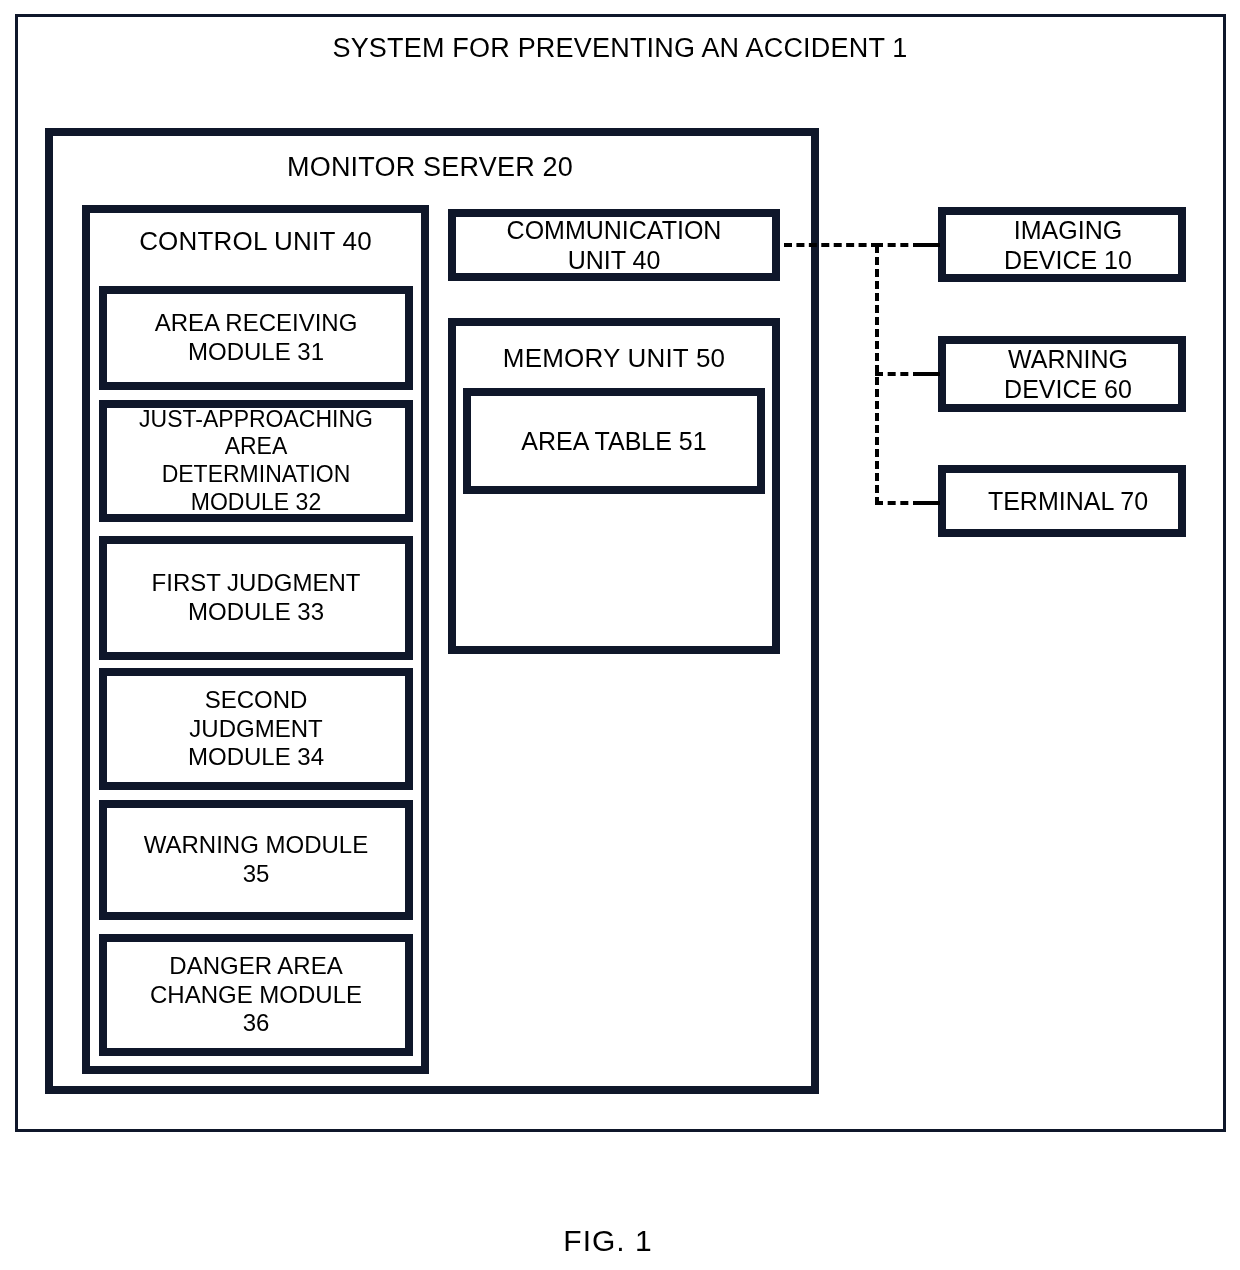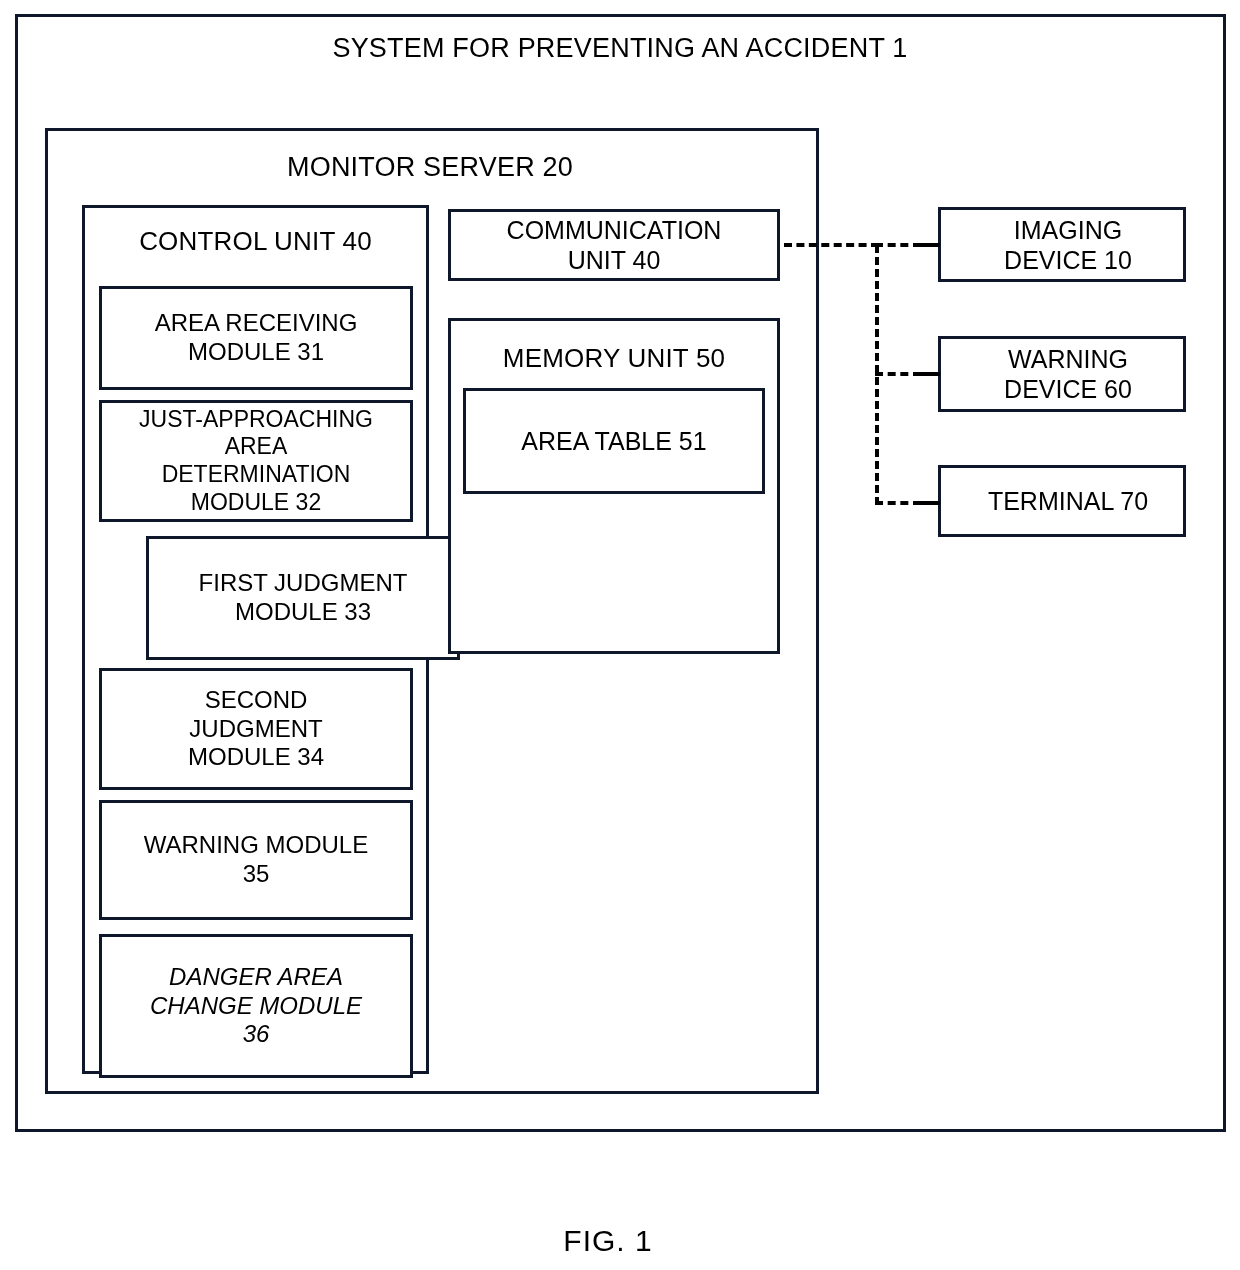--- a/index.html
+++ b/index.html
@@ -17,21 +17,21 @@
   }
   #canvas {
     position: absolute;
     left: 0;
     top: 0;
     width: 1240px;
     height: 1270px;
   }
   .box {
     position: absolute;
-    border: 3px solid #0f172a;
+    border: 8px solid #0f172a;
     background: #ffffff;
     box-sizing: border-box;
   }
   .label {
     position: absolute;
     text-align: center;
     line-height: 1.18;
     letter-spacing: 0.2px;
     white-space: pre-line;
     font-weight: 400;
@@ -92,24 +92,24 @@
     font-size: 26px;
   }
 
   .module {
     left: 99px;
     width: 314px;
     font-size: 24px;
   }
   #module-31 { top: 286px;  height: 104px; }
   #module-32 { top: 400px;  height: 122px; font-size: 23px; }
-  #module-33 { top: 536px;  height: 124px; margin-left: 47px; }
+  #module-33 { top: 536px;  height: 124px; }
   #module-34 { top: 668px;  height: 122px; }
   #module-35 { top: 800px;  height: 120px; }
-  #module-36 { top: 934px;  height: 144px; font-style: italic; }
+  #module-36 { top: 934px;  height: 122px; }
 
   
   #communication-unit-box {
     left: 448px;
     top: 209px;
     width: 332px;
     height: 72px;
     font-size: 25px;
   }
 

